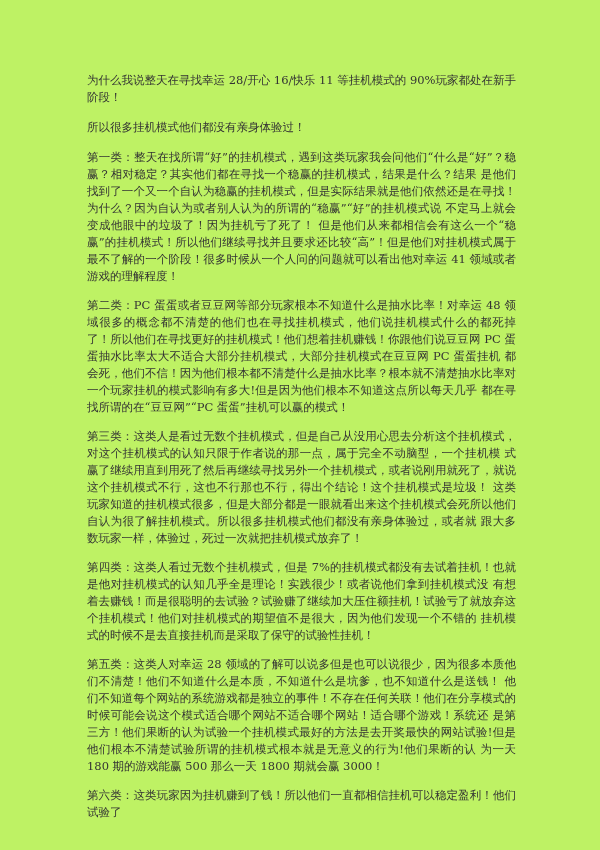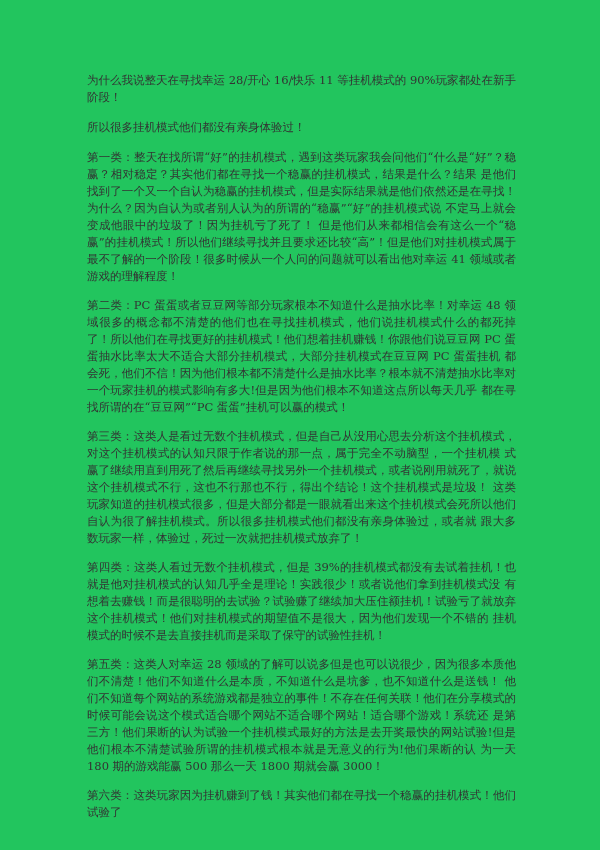--- a/index.html
+++ b/index.html
@@ -10,21 +10,21 @@
     width: 600px;
     height: 850px;
     background: #ffffff;
     font-family: "DejaVu Serif", "Liberation Serif", serif;
     overflow: hidden;
   }
   .page {
     position: relative;
     width: 600px;
     height: 850px;
-    background: #22c55e;
+    background: #bef264;
   }
   .content {
     position: absolute;
     left: 87px;
     top: 72px;
     width: 429px;
     color: #333333;
     font-size: 11.5px;
     line-height: 17px;
     text-align: justify;
@@ -41,17 +41,17 @@
 </head>
 <body>
 
 <div class="page">
   <div class="content">
     <p class="doc-title">为什么我说整天在寻找幸运 28/开心 16/快乐 11 等挂机模式的 90%玩家都处在新手阶段！</p>
     <p class="doc-intro">所以很多挂机模式他们都没有亲身体验过！</p>
     <p>第一类：整天在找所谓“好”的挂机模式，遇到这类玩家我会问他们“什么是“好”？稳赢？相对稳定？其实他们都在寻找一个稳赢的挂机模式，结果是什么？结果 是他们找到了一个又一个自认为稳赢的挂机模式，但是实际结果就是他们依然还是在寻找！为什么？因为自认为或者别人认为的所谓的“稳赢”“好”的挂机模式说 不定马上就会变成他眼中的垃圾了！因为挂机亏了死了！ 但是他们从来都相信会有这么一个“稳赢”的挂机模式！所以他们继续寻找并且要求还比较“高”！但是他们对挂机模式属于最不了解的一个阶段！很多时候从一个人问的问题就可以看出他对幸运 41 领域或者游戏的理解程度！</p>
     <p>第二类：PC 蛋蛋或者豆豆网等部分玩家根本不知道什么是抽水比率！对幸运 48 领域很多的概念都不清楚的他们也在寻找挂机模式，他们说挂机模式什么的都死掉 了！所以他们在寻找更好的挂机模式！他们想着挂机赚钱！你跟他们说豆豆网 PC 蛋蛋抽水比率太大不适合大部分挂机模式，大部分挂机模式在豆豆网 PC 蛋蛋挂机 都会死，他们不信！因为他们根本都不清楚什么是抽水比率？根本就不清楚抽水比率对一个玩家挂机的模式影响有多大!但是因为他们根本不知道这点所以每天几乎 都在寻找所谓的在“豆豆网”“PC 蛋蛋”挂机可以赢的模式！</p>
     <p>第三类：这类人是看过无数个挂机模式，但是自己从没用心思去分析这个挂机模式，对这个挂机模式的认知只限于作者说的那一点，属于完全不动脑型，一个挂机模 式赢了继续用直到用死了然后再继续寻找另外一个挂机模式，或者说刚用就死了，就说这个挂机模式不行，这也不行那也不行，得出个结论！这个挂机模式是垃圾！ 这类玩家知道的挂机模式很多，但是大部分都是一眼就看出来这个挂机模式会死所以他们自认为很了解挂机模式。所以很多挂机模式他们都没有亲身体验过，或者就 跟大多数玩家一样，体验过，死过一次就把挂机模式放弃了！</p>
-    <p>第四类：这类人看过无数个挂机模式，但是 39%的挂机模式都没有去试着挂机！也就是他对挂机模式的认知几乎全是理论！实践很少！或者说他们拿到挂机模式没 有想着去赚钱！而是很聪明的去试验？试验赚了继续加大压住额挂机！试验亏了就放弃这个挂机模式！他们对挂机模式的期望值不是很大，因为他们发现一个不错的 挂机模式的时候不是去直接挂机而是采取了保守的试验性挂机！</p>
+    <p>第四类：这类人看过无数个挂机模式，但是 7%的挂机模式都没有去试着挂机！也就是他对挂机模式的认知几乎全是理论！实践很少！或者说他们拿到挂机模式没 有想着去赚钱！而是很聪明的去试验？试验赚了继续加大压住额挂机！试验亏了就放弃这个挂机模式！他们对挂机模式的期望值不是很大，因为他们发现一个不错的 挂机模式的时候不是去直接挂机而是采取了保守的试验性挂机！</p>
     <p>第五类：这类人对幸运 28 领域的了解可以说多但是也可以说很少，因为很多本质他们不清楚！他们不知道什么是本质，不知道什么是坑爹，也不知道什么是送钱！ 他们不知道每个网站的系统游戏都是独立的事件！不存在任何关联！他们在分享模式的时候可能会说这个模式适合哪个网站不适合哪个网站！适合哪个游戏！系统还 是第三方！他们果断的认为试验一个挂机模式最好的方法是去开奖最快的网站试验!但是他们根本不清楚试验所谓的挂机模式根本就是无意义的行为!他们果断的认 为一天 180 期的游戏能赢 500 那么一天 1800 期就会赢 3000！</p>
-    <p>第六类：这类玩家因为挂机赚到了钱！其实他们都在寻找一个稳赢的挂机模式！他们试验了</p>
+    <p>第六类：这类玩家因为挂机赚到了钱！所以他们一直都相信挂机可以稳定盈利！他们试验了</p>
   </div>
 </div>
 
 </body></html>

